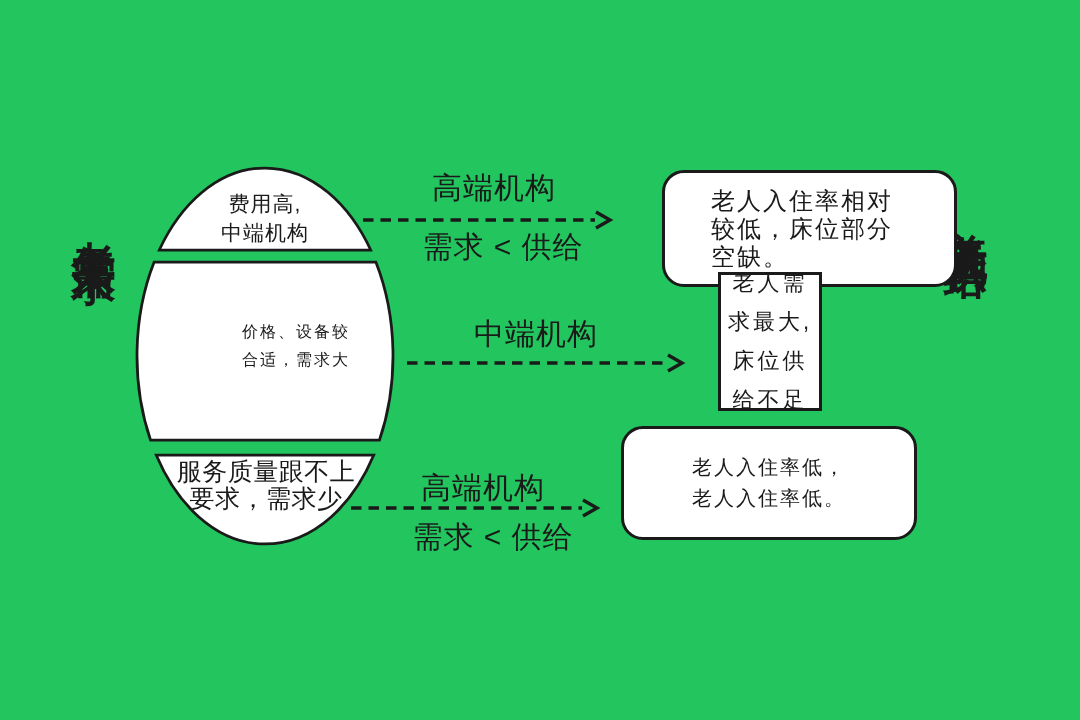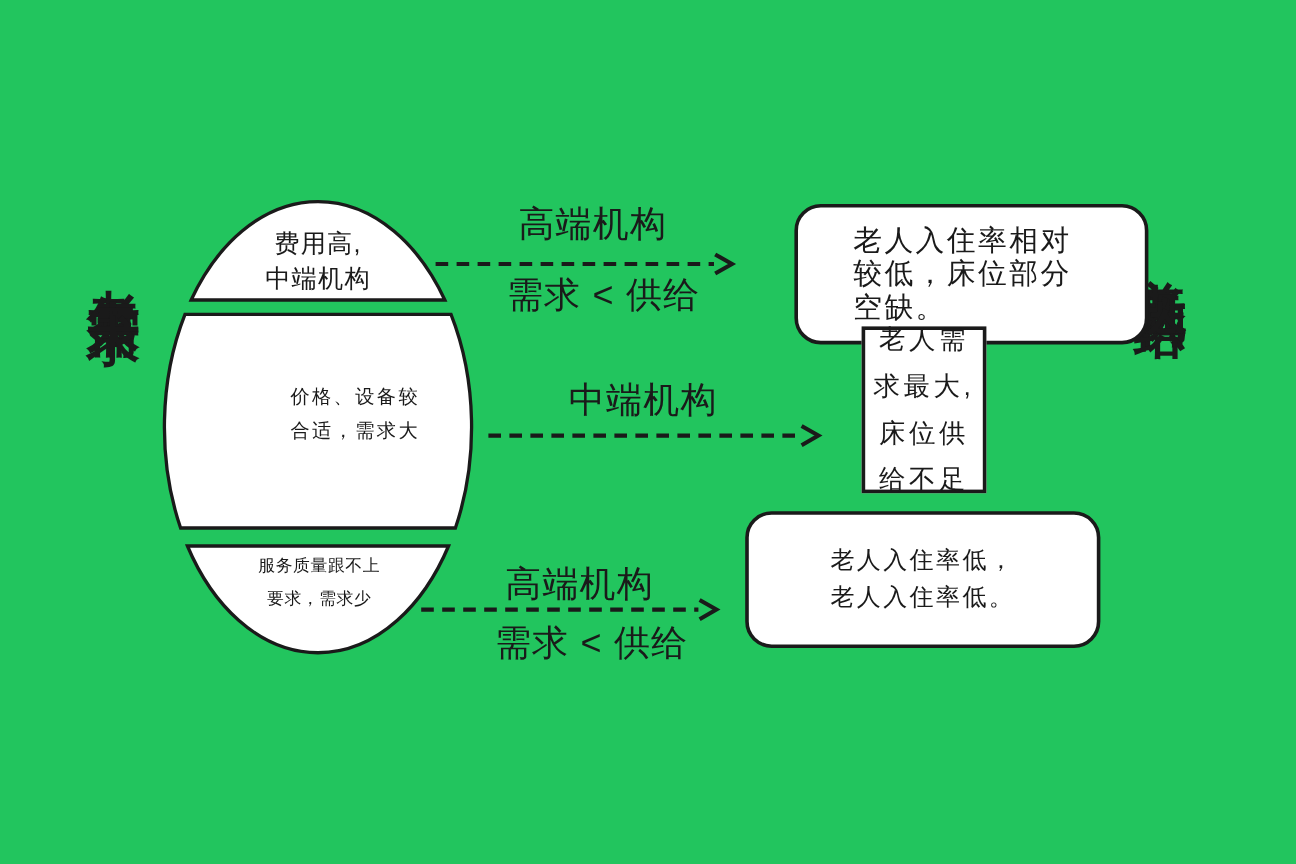--- a/index.html
+++ b/index.html
@@ -23,21 +23,21 @@
     white-space:nowrap;
   }
   .seg-text{
     text-align:center;
     transform:translateX(-50%);
     white-space:nowrap;
   }
   .seg-text .line{white-space:nowrap;}
   .top-seg{font-size:21px;line-height:29px;letter-spacing:1px;}
   .mid-seg{font-size:16px;line-height:28px;letter-spacing:2px;margin-left:31px;}
-  .bot-seg{font-size:14px;line-height:27px;letter-spacing:0.5px;}
+  .bot-seg{font-size:25px;line-height:27px;letter-spacing:0.5px;}
   .arrow-label{
     transform:translateX(-50%);
     font-size:30px;
     line-height:28px;
     letter-spacing:1px;
     white-space:nowrap;
     text-align:center;
   }
   .box{
     box-sizing:border-box;

